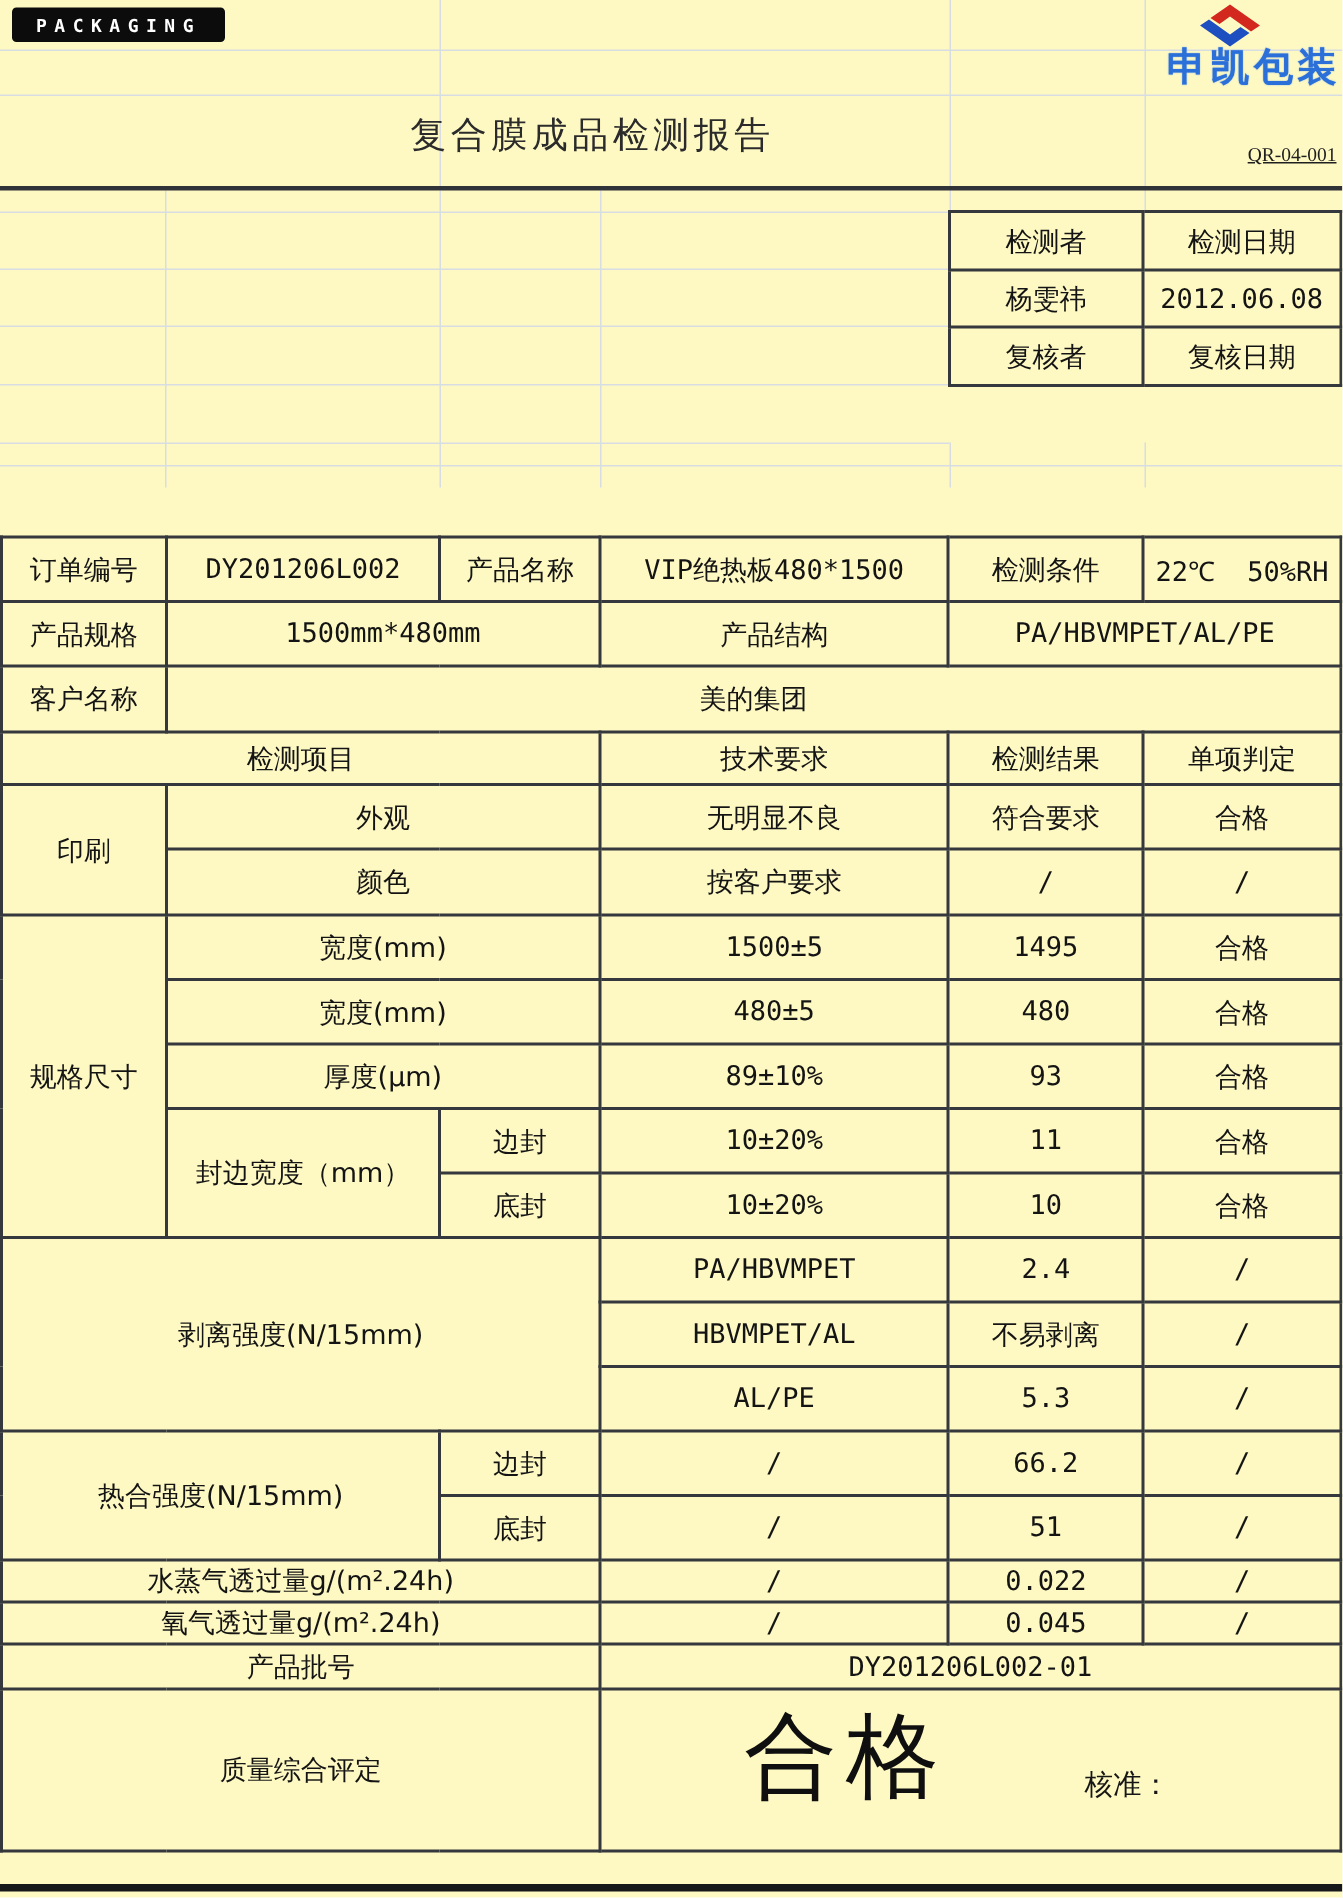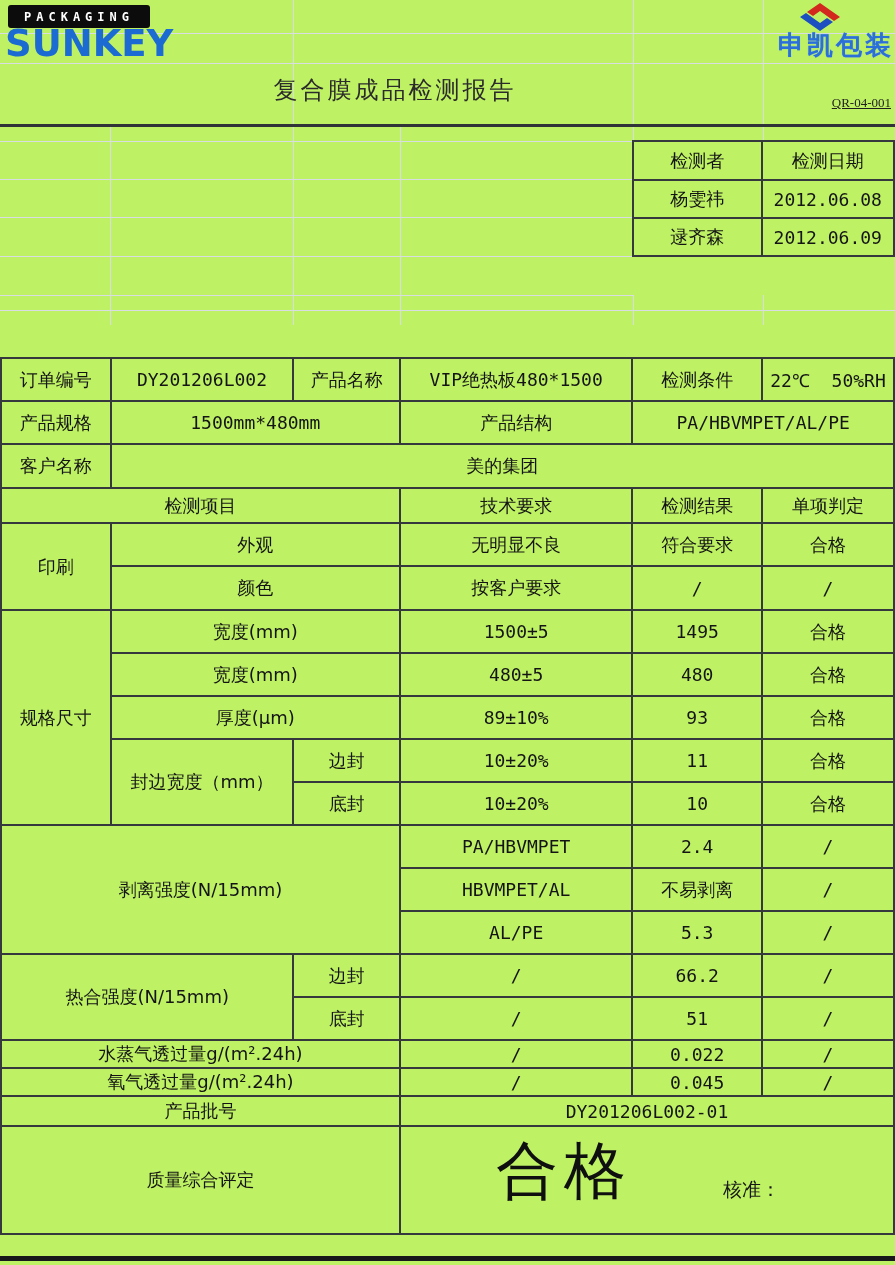--- a/index.html
+++ b/index.html
@@ -1,16 +1,16 @@
 <!DOCTYPE html>
 <html><head>
 <meta charset="utf-8">
 <style>
   html,body{margin:0;padding:0;background:#fff;}
-  .page{position:relative;width:895px;height:1265px;background:#bef264;overflow:hidden;
+  .page{position:relative;width:895px;height:1265px;background:#fef9c3;overflow:hidden;
         font-family:"DejaVu Sans","Liberation Sans",sans-serif;color:#1c1c1c;}
   
   .gv{position:absolute;width:1px;background:#d8dde4;}
   .gh{position:absolute;height:1px;background:#d8dde4;}
   
   .pk-box{position:absolute;left:8px;top:5px;width:142px;height:23px;background:#0c0c0c;
           color:#fff;font-family:"DejaVu Sans Mono",monospace;font-weight:bold;font-size:12px;
           letter-spacing:5px;line-height:24px;text-align:center;border-radius:3px;}
   .sunkey{position:absolute;left:5px;top:26px;font-size:37px;font-weight:bold;color:#1b6bd2;
           letter-spacing:0px;line-height:36px;}
@@ -55,23 +55,20 @@
   <div class="gh" style="left:0;top:141px;width:633px;"></div>
   <div class="gh" style="left:0;top:179px;width:633px;"></div>
   <div class="gh" style="left:0;top:217px;width:633px;"></div>
   <div class="gh" style="left:0;top:256px;width:633px;"></div>
   <div class="gh" style="left:0;top:295px;width:633px;"></div>
   <div class="gh" style="left:0;top:310px;width:895px;"></div>
 
   <div class="pk-box">
     <span>PACKAGING</span>
   </div>
-  <div class="sunkey">
-    <span>SUNKEY</span>
-  </div>
 
   <svg class="s-icon" width="50" height="30" viewBox="0 0 50 30">
     <polygon points="25,1 45,15 39,19 25,9 18,14 12,10" fill="#d3281e"></polygon>
     <polygon points="25,29 5,15 11,11 25,21 32,16 38,20" fill="#1d4fc0"></polygon>
   </svg>
   <div class="brand-cn">
     <span>申凯包装</span>
   </div>
 
   <div class="title">复合膜成品检测报告</div>
@@ -85,23 +82,23 @@
       </colgroup>
     <tbody>
         <tr style="height:39px">
       <td>检测者</td>
       <td>检测日期</td>
     </tr>
     <tr style="height:38px">
       <td>杨雯祎</td>
       <td class="num">2012.06.08</td>
     </tr>
-    <tr style="height:38px">
-      <td>逯齐森</td>
-      <td class="num">2012.06.09</td>
+    <tr style="height:39px">
+      <td>复核者</td>
+      <td>复核日期</td>
     </tr>
   </tbody>
     </table>
 
   <table class="main-tbl">
     <colgroup>
       <col style="width:110px">
         <col style="width:183px">
         <col style="width:107px">
       <col style="width:233px">

